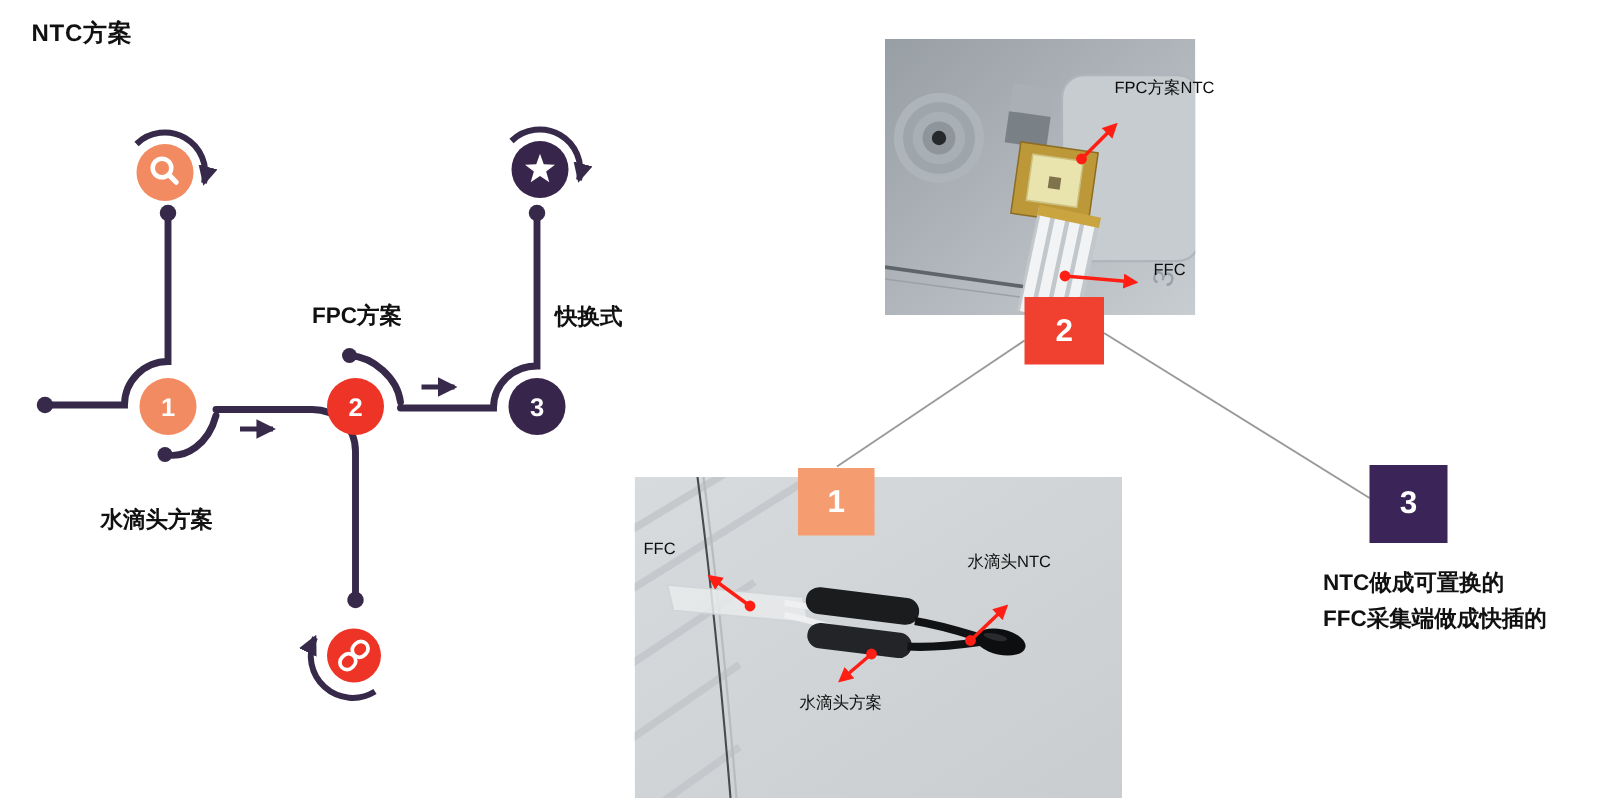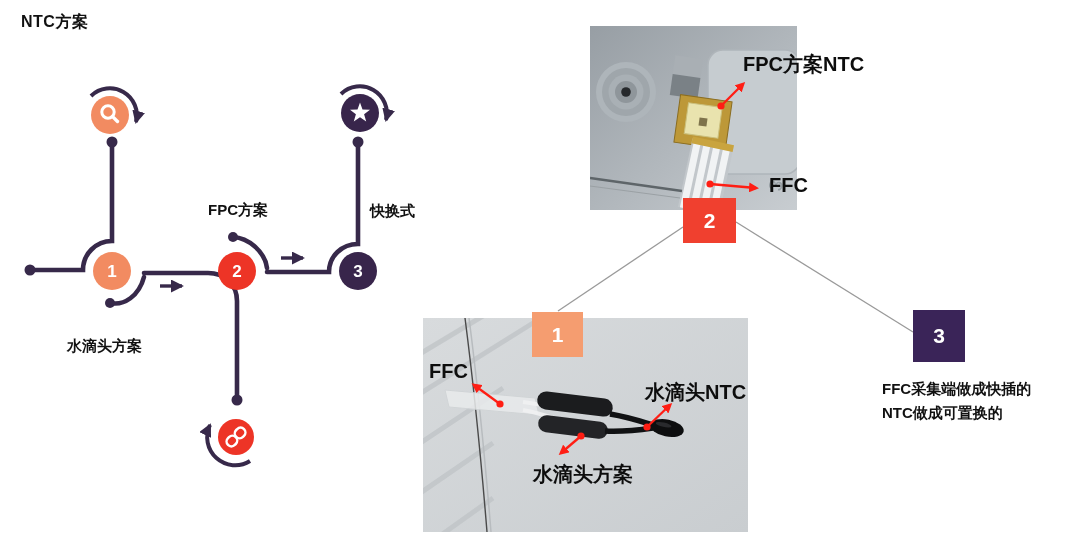--- a/index.html
+++ b/index.html
@@ -19,26 +19,26 @@
   .photo-bottom{left:423px;top:318px;width:325px;height:214px;}
   .photo svg{left:0;top:0;}
   .badge{
     position:absolute;display:flex;align-items:center;justify-content:center;
     color:#fff;font-size:21px;font-weight:bold;z-index:5;
   }
   .badge-1{left:532px;top:312px;width:51px;height:45px;background:#F59D70;}
   .badge-2{left:683px;top:198px;width:53px;height:45px;background:#F0402F;}
   .badge-3{left:913px;top:310px;width:52px;height:52px;background:#3A2458;}
   .photo-label{
-    position:absolute;font-size:20px;font-weight:bold;color:#0d0d0d;z-index:6;white-space:nowrap;
+    position:absolute;font-size:11px;font-weight:normal;color:#0d0d0d;z-index:6;white-space:nowrap;
   }
   .lbl-fpc-ntc{left:743px;top:51px;}
   .lbl-ffc-top{left:769px;top:174px;}
   .lbl-ffc-bot{left:429px;top:360px;}
-  .lbl-drop-ntc{left:645px;top:367px;margin-top:12px;}
+  .lbl-drop-ntc{left:645px;top:367px;}
   .lbl-tube{left:533px;top:461px;}
   .note{
     position:absolute;left:882px;top:377px;width:180px;z-index:6;
     font-size:15px;font-weight:bold;color:#111;line-height:24px;
   }
   .note .warn{color:#F26B1D;}
 </style>
 </head>
 <body>
 
@@ -229,17 +229,17 @@
   <div class="badge badge-2">2</div>
   <div class="badge badge-3">3</div>
 
   <div class="photo-label lbl-fpc-ntc">FPC方案NTC</div>
   <div class="photo-label lbl-ffc-top">FFC</div>
   <div class="photo-label lbl-ffc-bot">FFC</div>
   <div class="photo-label lbl-drop-ntc">水滴头NTC</div>
   <div class="photo-label lbl-tube">水滴头方案</div>
 
   <div class="note">
+    <div>NTC做成可置换的</div>
     <div>FFC采集端做成快插的</div>
-    <div>NTC做成可置换的</div>
   </div>
 
 </div>
 
 </body></html>

